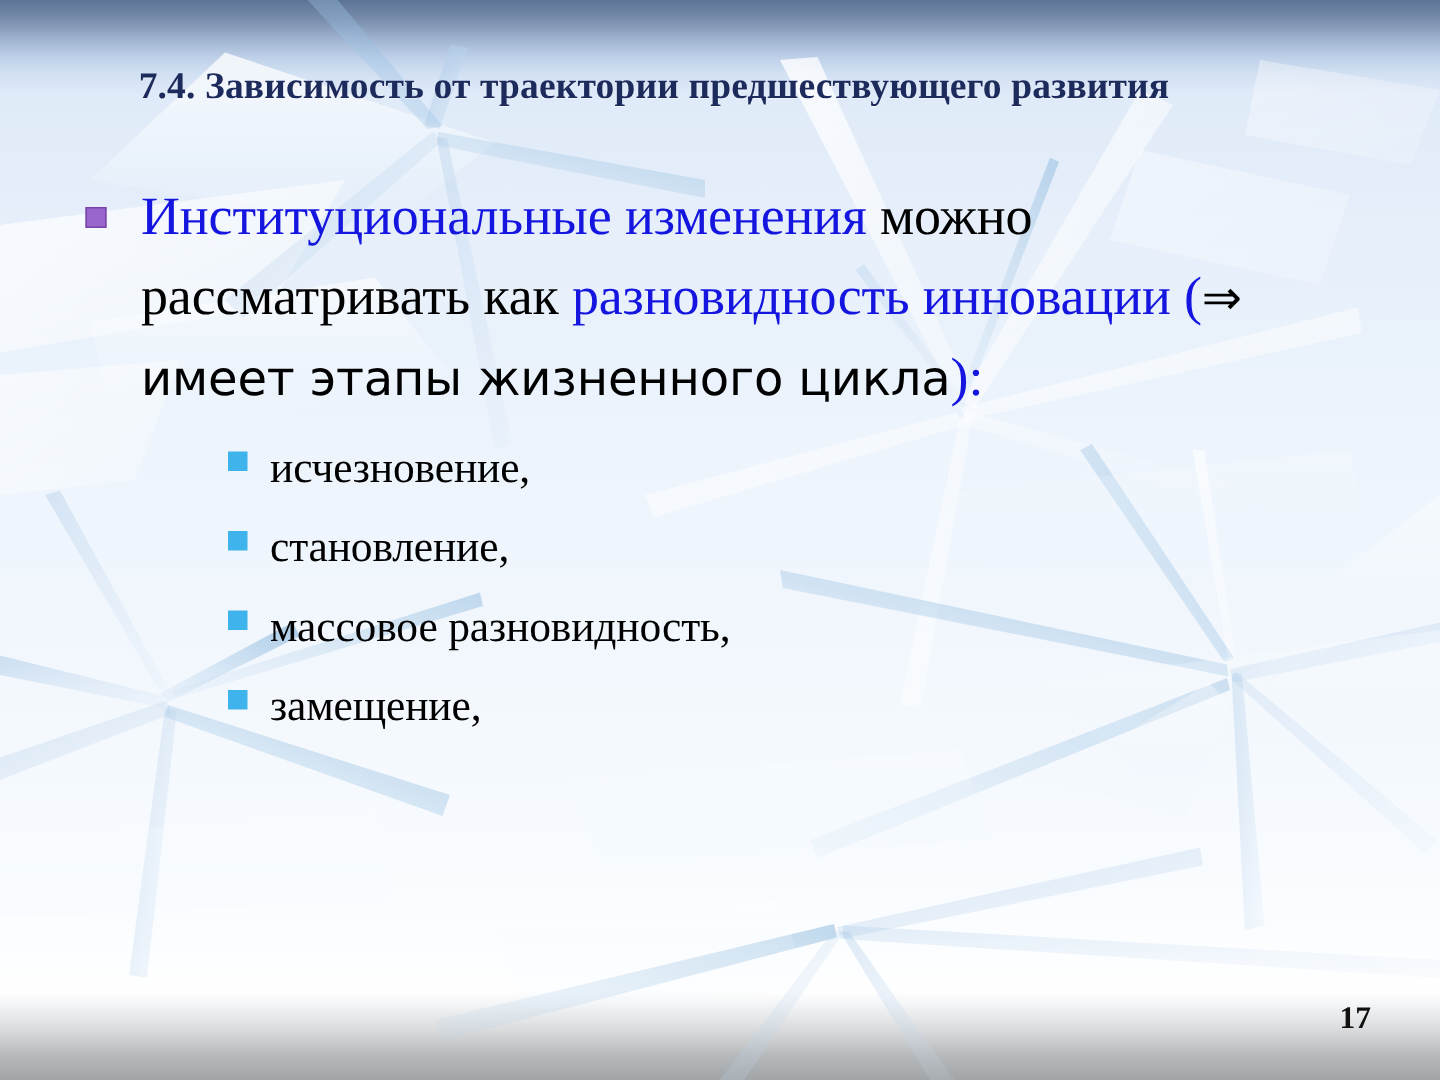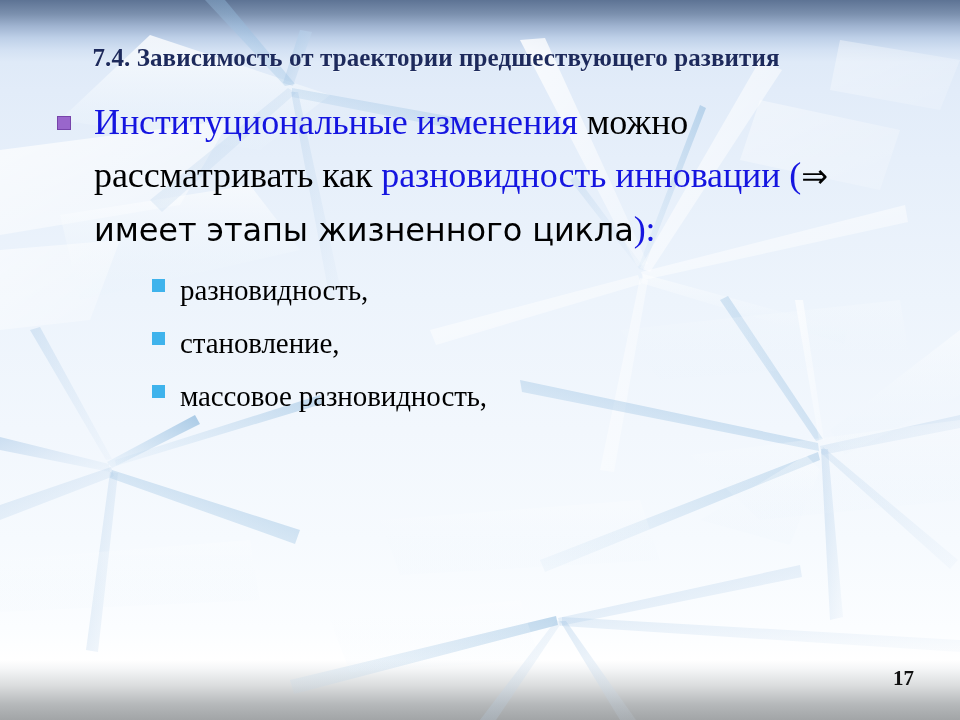--- a/index.html
+++ b/index.html
@@ -59,21 +59,21 @@
     font-weight: bold;
     letter-spacing: 0.1px;
     line-height: 1.1;
     text-shadow: 0 1px 0 rgba(255,255,255,0.45);
   }
 
   
   #body-area {
     position: absolute;
     left: 54px;
-    top: 96px;
+    top: 118px;
     width: 860px;
     z-index: 5;
   }
 
   .lvl1 {
     position: relative;
     padding-left: 40px;
   }
   .lvl1 .bullet1 {
     position: absolute;
@@ -221,33 +221,37 @@
       <span class="bullet1"></span>
       <div class="lvl1-text">
         <span class="blue">Институциональные изменения</span><span class="black">  можно рассматривать как </span><span class="blue">разновидность инновации (</span><span class="black arrow">⇒ имеет этапы жизненного цикла</span><span class="blue">):</span>
       </div>
     </div>
 
     <div id="sublist">
 
       <div class="lvl2">
         <span class="bullet2"></span>
-        <span class="lvl2-text">разновидность,</span>
+        <span class="lvl2-text">исчезновение,</span>
       </div>
 
       <div class="lvl2">
         <span class="bullet2"></span>
         <span class="lvl2-text">становление,</span>
       </div>
 
       <div class="lvl2">
         <span class="bullet2"></span>
         <span class="lvl2-text">массовое разновидность,</span>
       </div>
 
+      <div class="lvl2">
+        <span class="bullet2"></span>
+        <span class="lvl2-text">замещение,</span>
+      </div>
 
 
     </div>
   </div>
 
   <div id="page-number">17</div>
 
 </div>
 
 </body></html>

